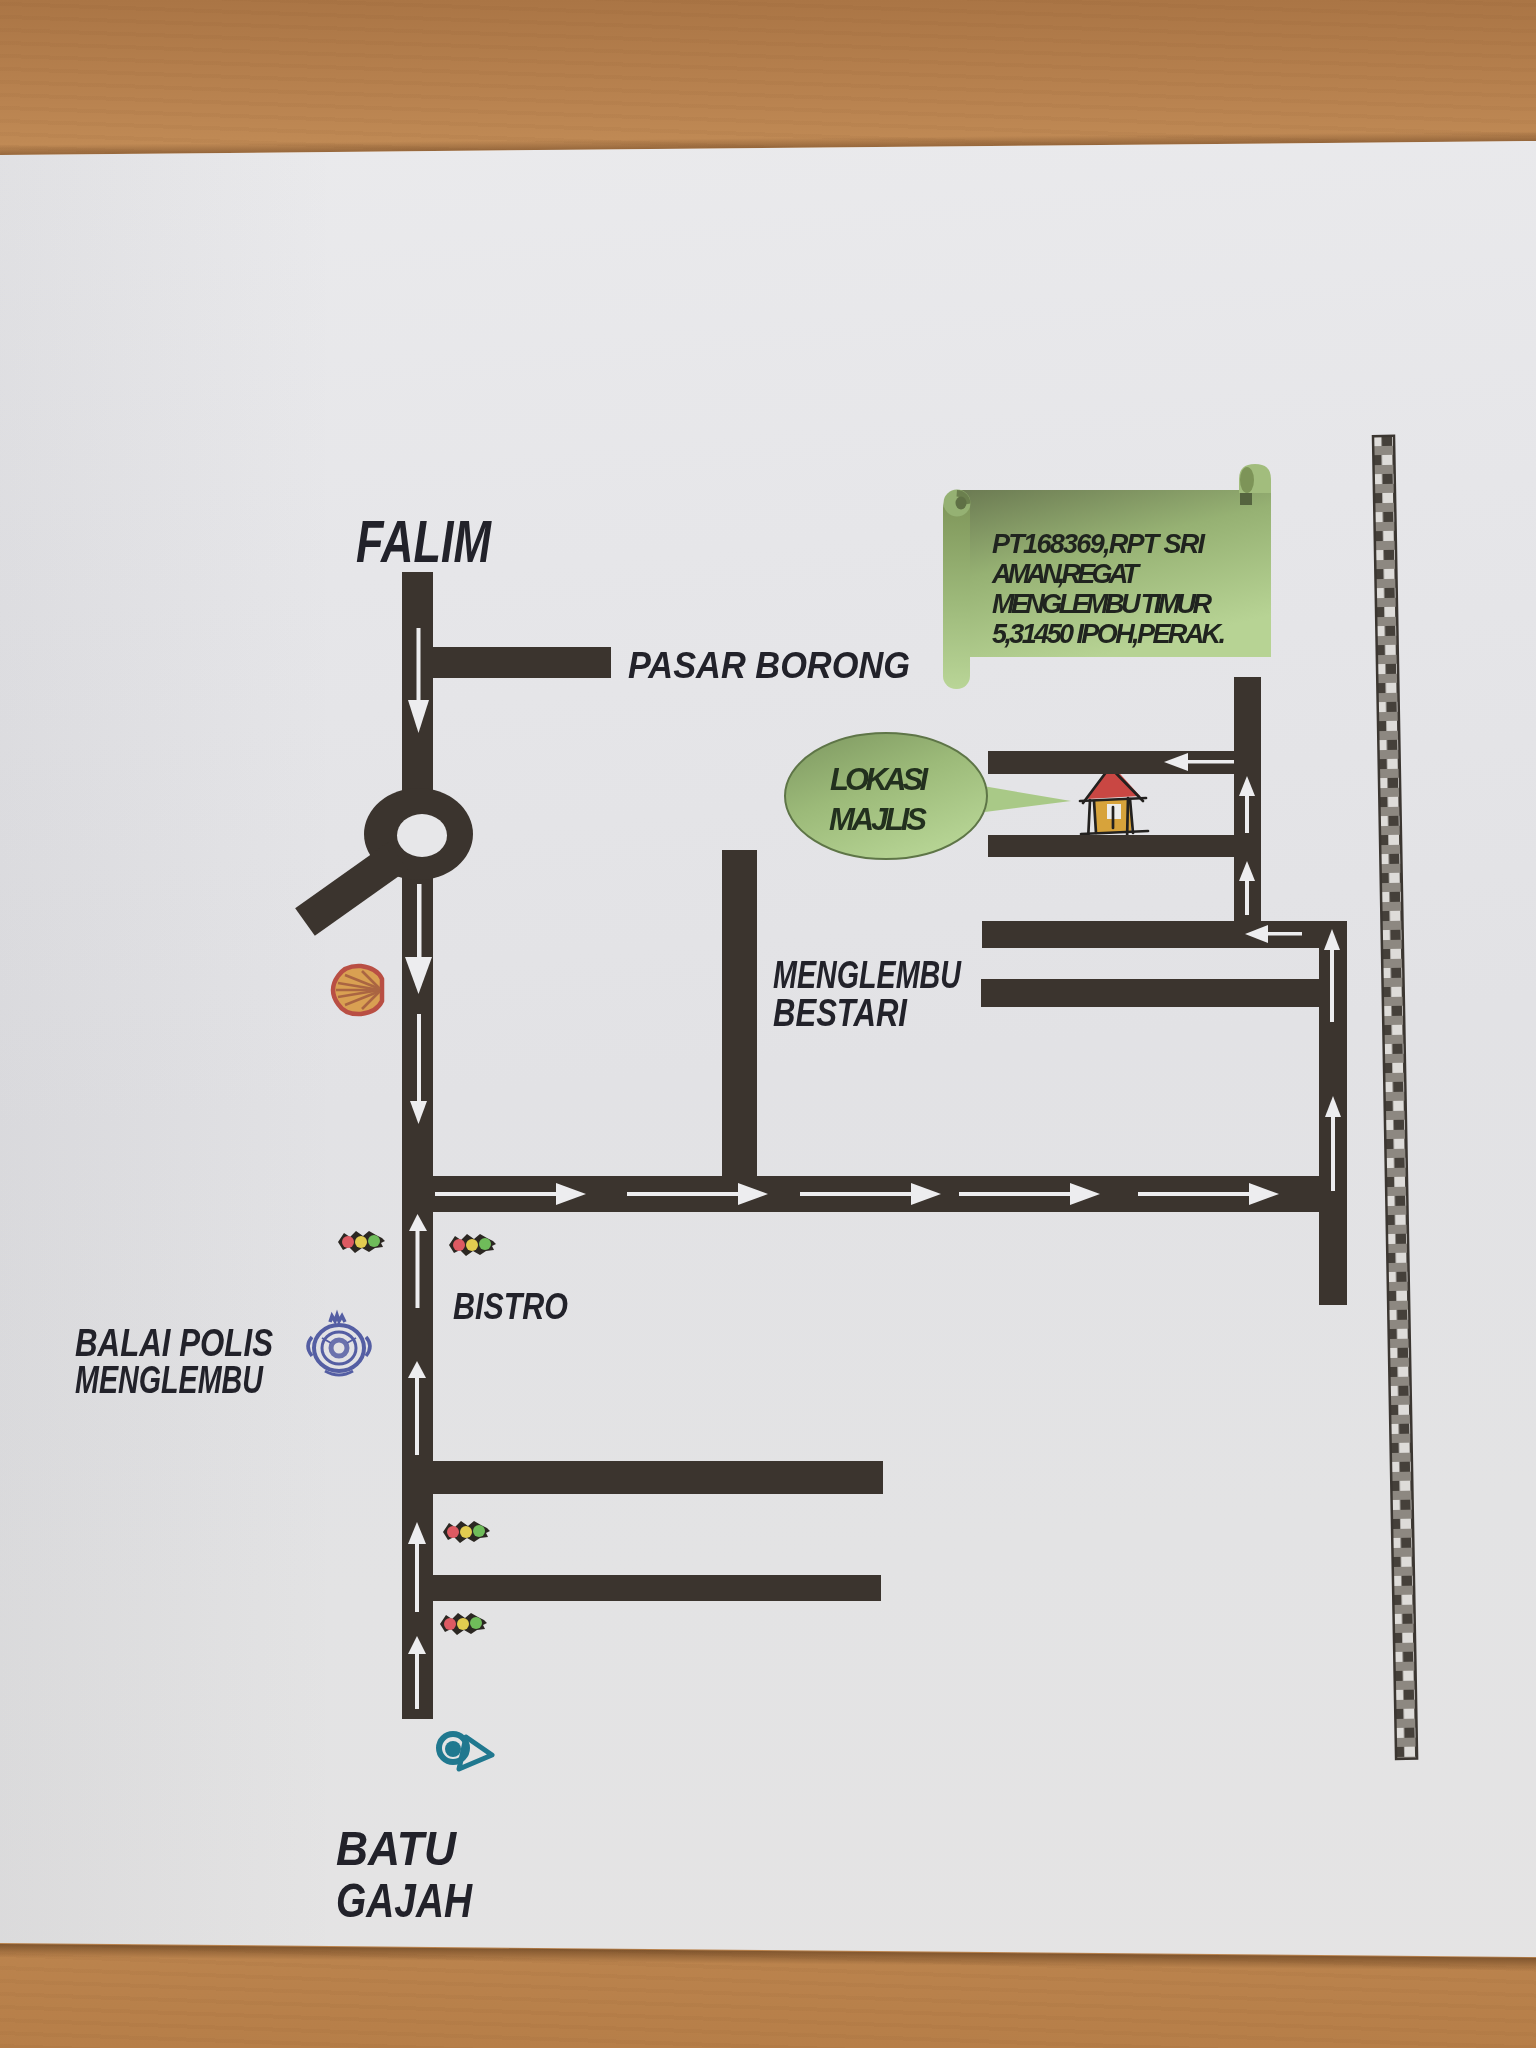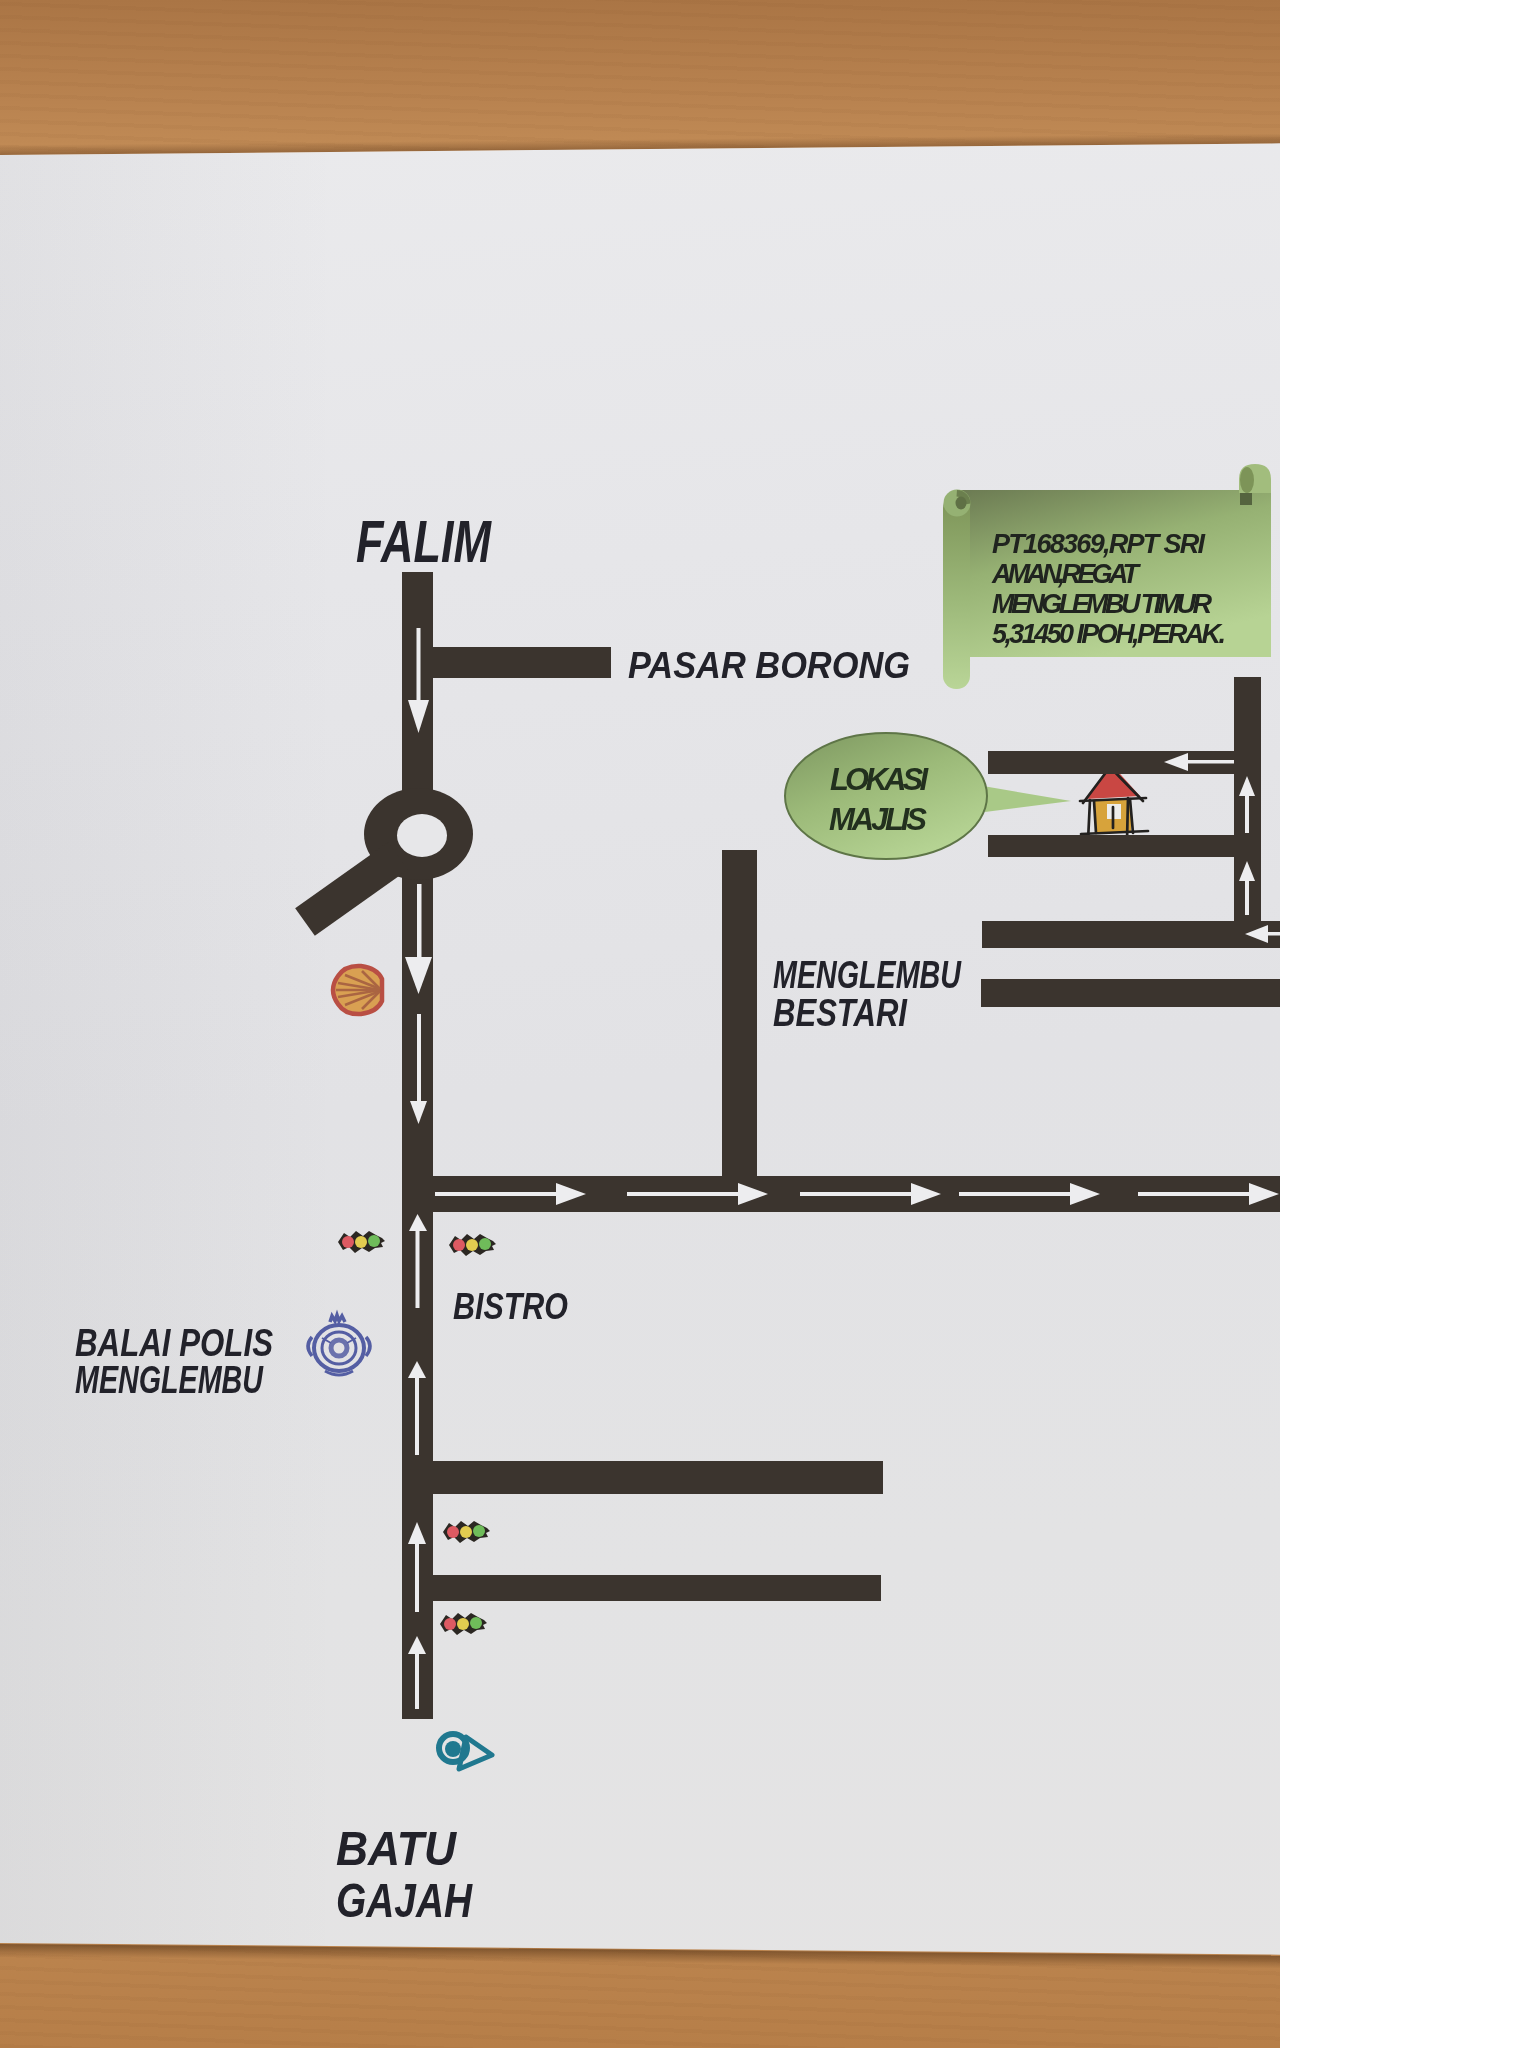--- a/index.html
+++ b/index.html
@@ -1,16 +1,16 @@
 <!DOCTYPE html>
 <html><head>
 <meta charset="utf-8">
 <style>
   html,body{margin:0;padding:0;}
-  .scene{position:relative;width:1280px;height:2048px;overflow:hidden;
+  .scene{position:relative;width:1536px;height:2048px;overflow:hidden;
     background:
       repeating-linear-gradient(2deg, rgba(115,68,30,0.05) 0 4px, rgba(0,0,0,0) 4px 13px),
       linear-gradient(180deg,#aa7545 0%,#b98350 5%,#c38d57 8%,#bd8650 93%,#b67e48 100%);
     font-family:"Liberation Sans",sans-serif;}
   .paper{position:absolute;left:0;top:0;width:1536px;height:2048px;
     background:linear-gradient(90deg,rgba(75,75,85,0.06) 0%,rgba(0,0,0,0) 22%),
       linear-gradient(175deg,#ebebed 2%,#e6e6e9 28%,#e2e2e5 52%,#e3e3e4 75%,#e5e4e4 100%);
     clip-path:polygon(0px 155px,1536px 141px,1536px 1957px,0px 1943px);}
   svg{position:absolute;left:0;top:0;}
 </style>

